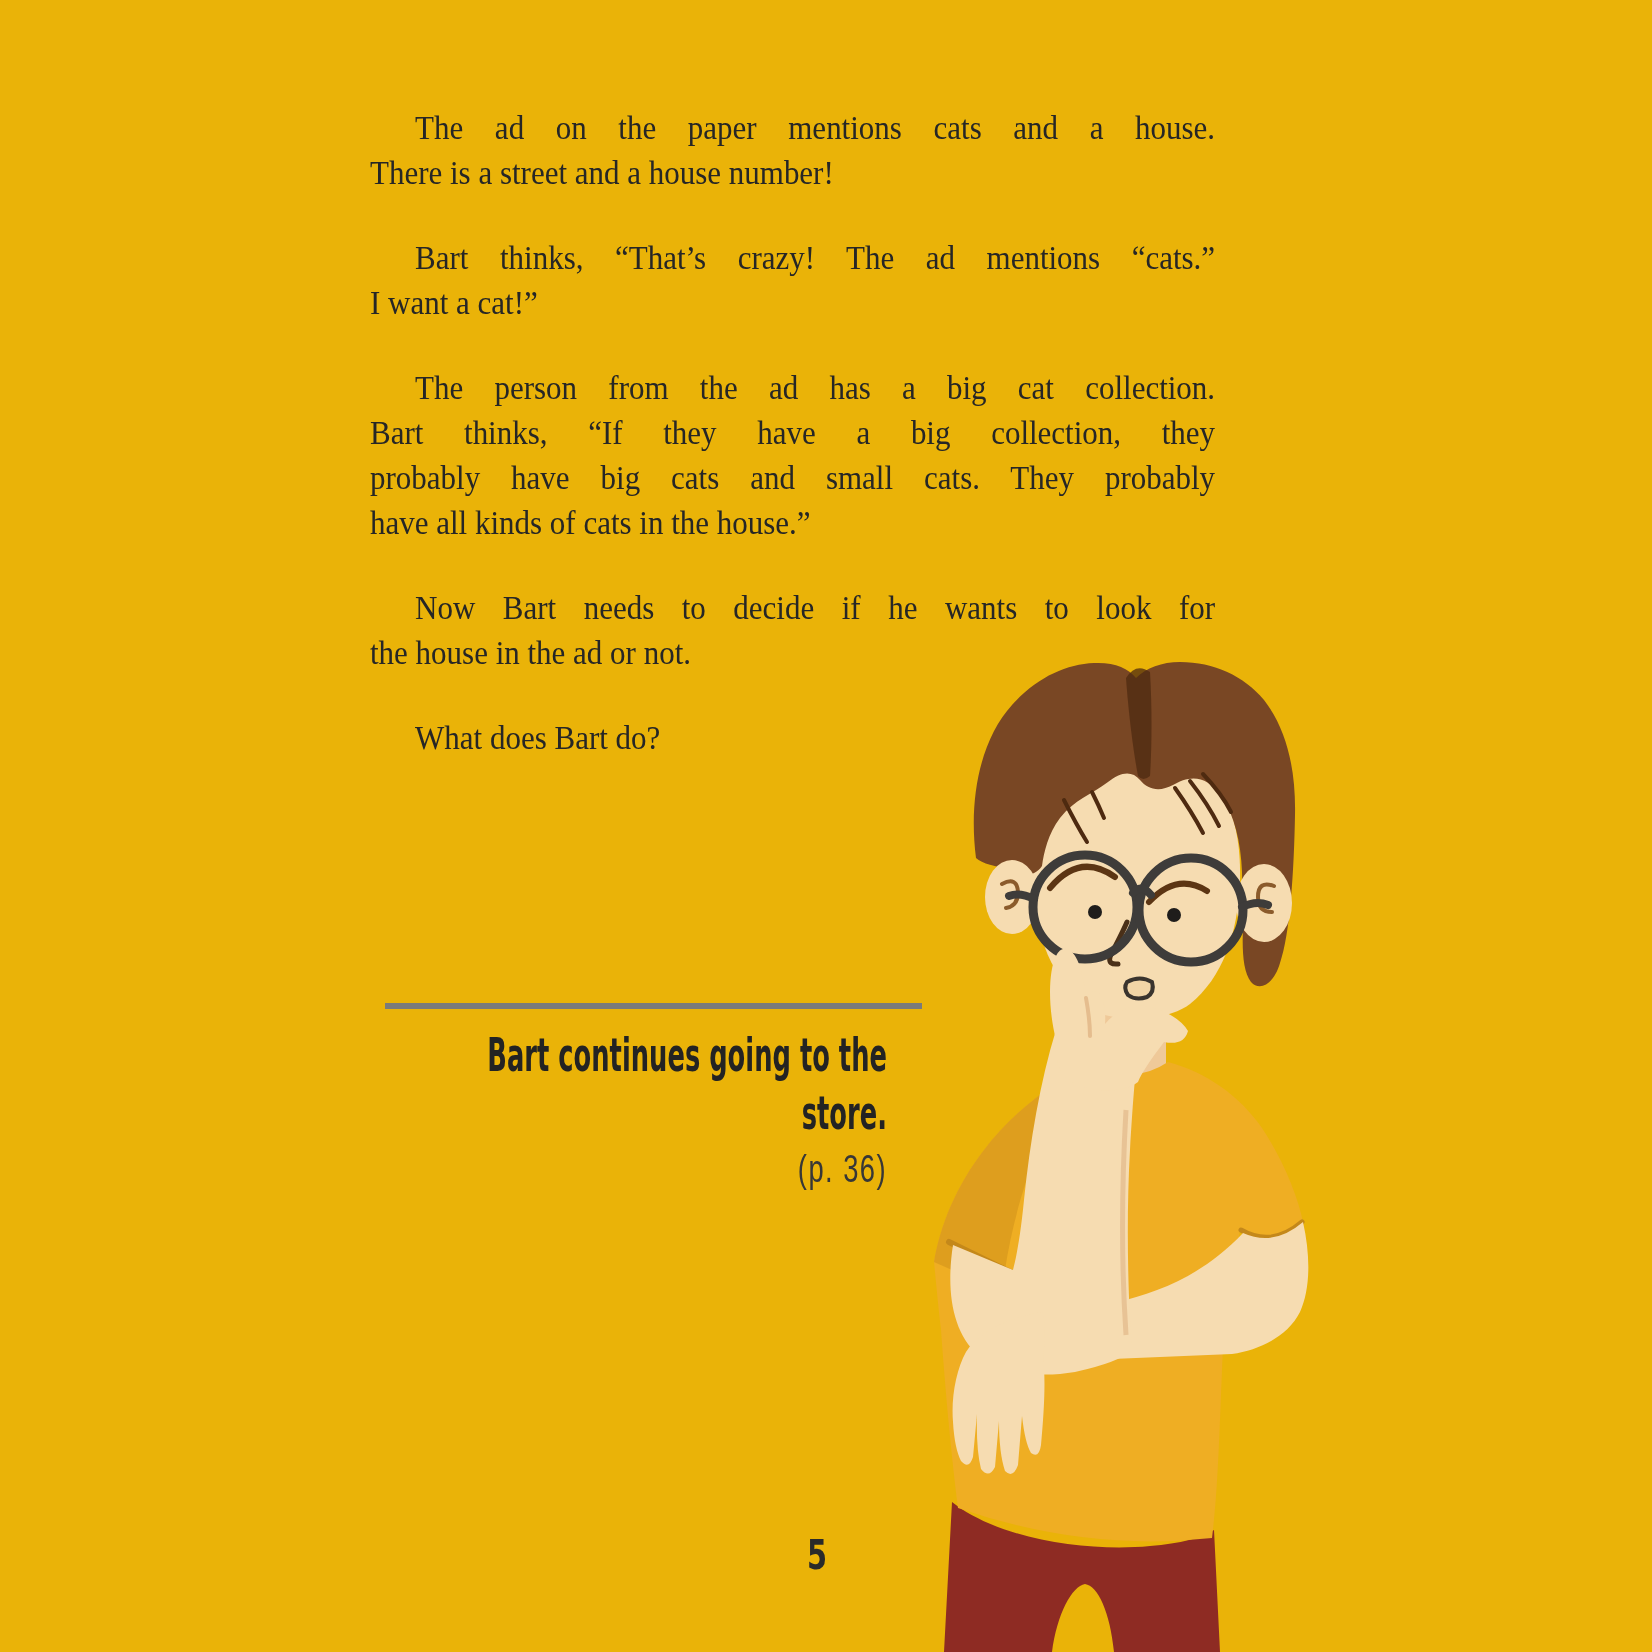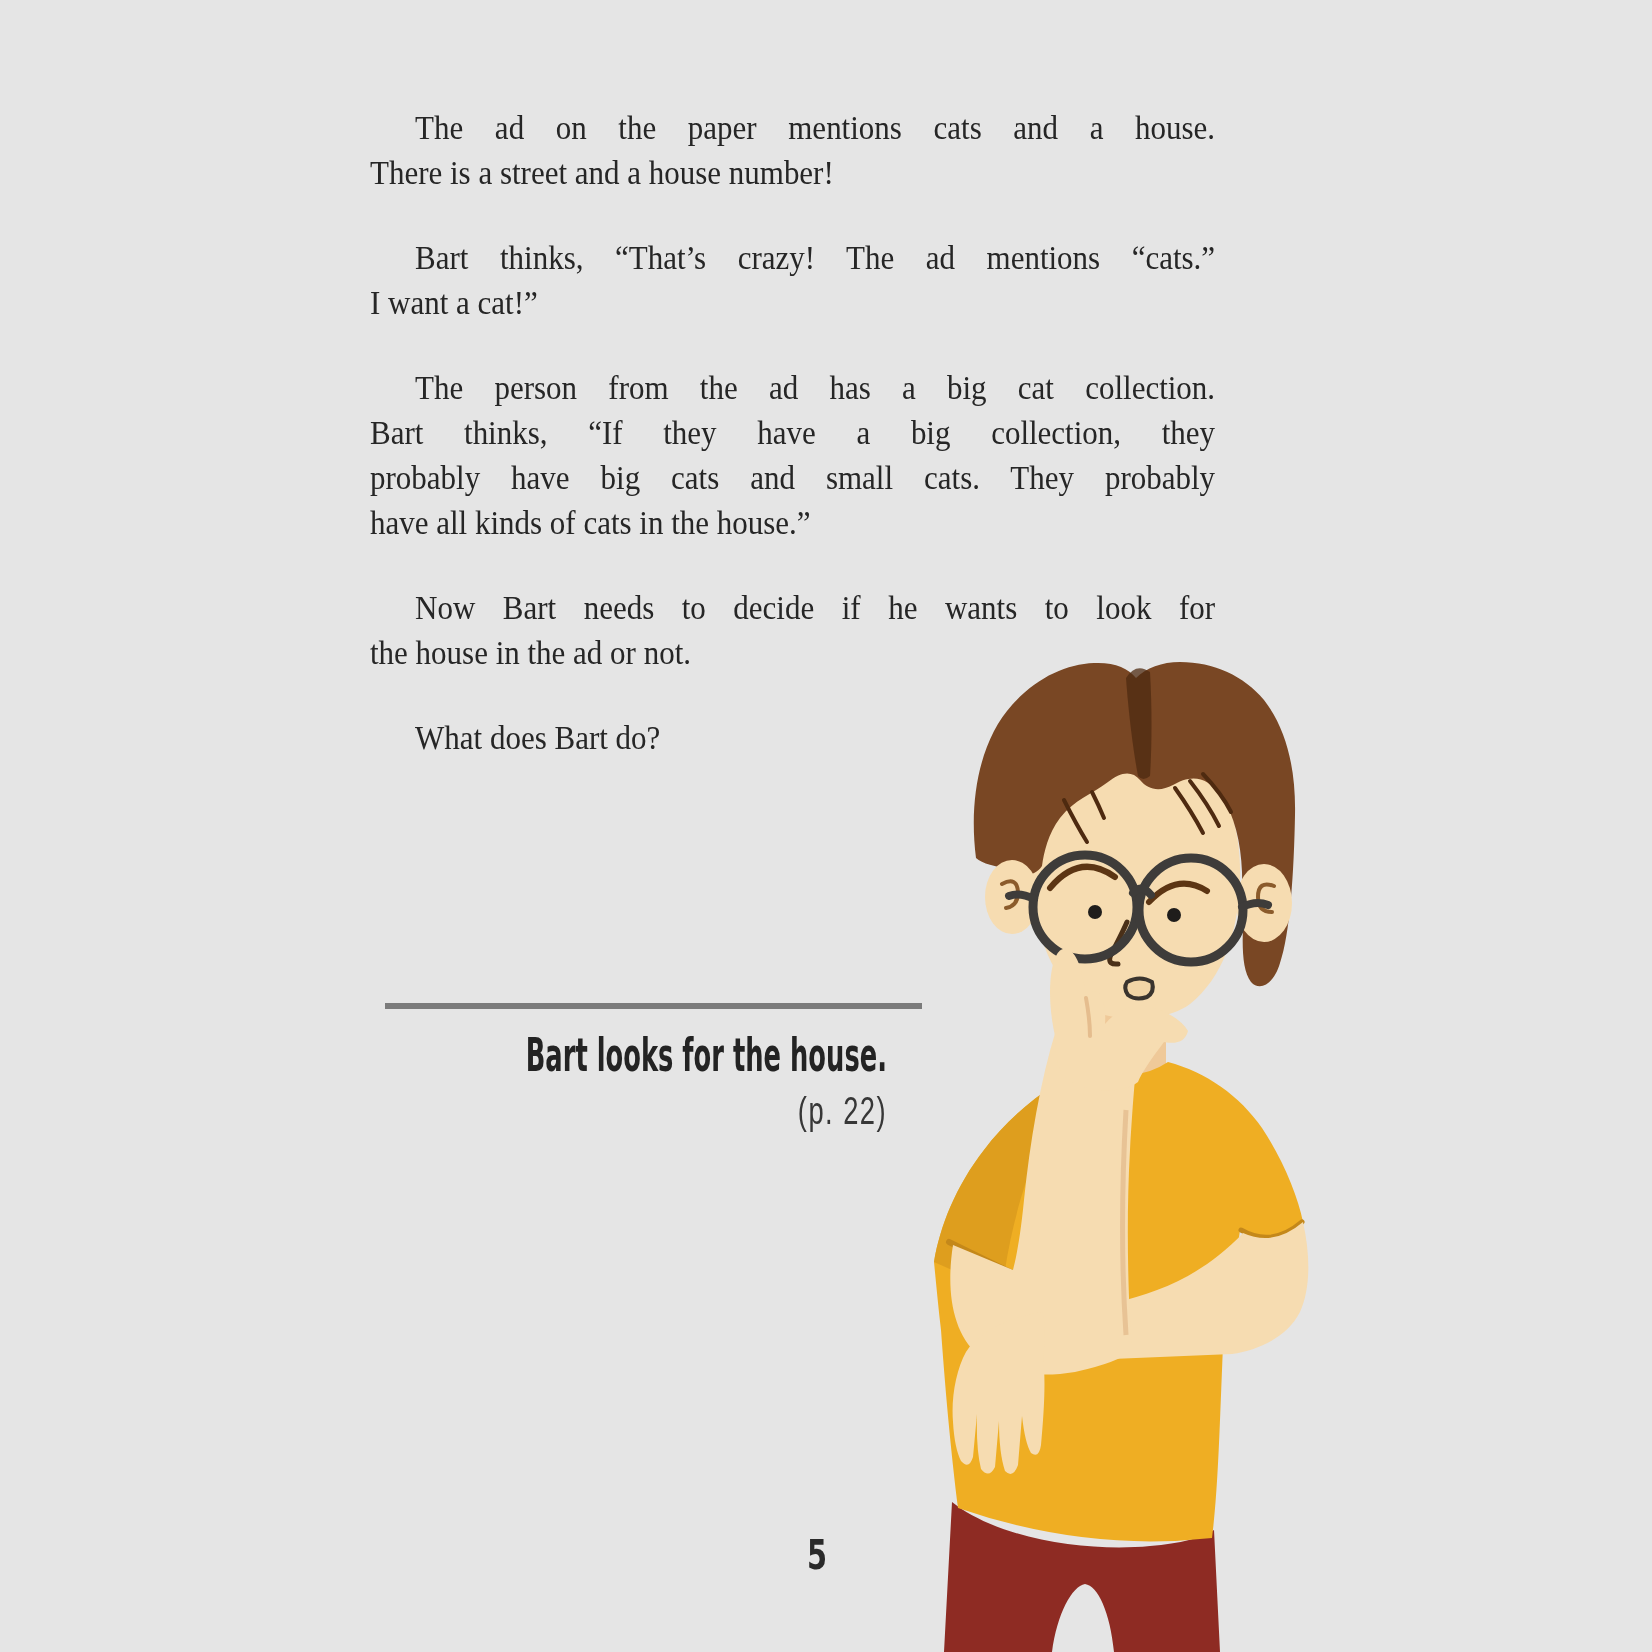--- a/index.html
+++ b/index.html
@@ -1,21 +1,21 @@
 <!DOCTYPE html>
 <html style="--text: #262626; --divider: #7b7b7b; --skin: #F6DCB1; --skin-shade: #EFC999; --shirt: #EFAE23; --shirt-shade: #DA9B1D; --shirt-dark: #C4881A; --hair: #794724; --hair-dark: #4E2A10; --pants: #8E2B23; --glasses: #3E3C3A; --feature: #4A3018;"><head>
 <meta charset="utf-8">
 <style>
   html,body{margin:0;padding:0;}
   body{
     width:1652px;height:1652px;position:relative;background:#ffffff;
     font-family:"Liberation Serif", serif;
     overflow:hidden;
   }
-  .page{position:absolute;inset:0;background:#e5e5e5;}
+  .page{position:absolute;inset:0;background:#eab308;}
 
   
   .text-block{
     position:absolute;left:370px;top:106px;width:900px;
     transform:scaleX(0.939);transform-origin:0 0;
     font-size:33px;line-height:45px;color:var(--text,#262626);
   }
   .para{margin:0 0 40px 0;}
   .line{text-align:justify;text-align-last:justify;white-space:normal;}
   .line.last{text-align:left;text-align-last:left;}
@@ -81,22 +81,22 @@
     </div>
     <div class="para">
       <div class="line first last">What does Bart do?</div>
     </div>
   </div>
 
   <div class="divider"></div>
 
   <div class="choices">
     <div class="choice">
-      <div class="choice-label">Bart looks for the house.</div>
-      <div class="choice-ref">(p. 22)</div>
+      <div class="choice-label">Bart continues going to the store.</div>
+      <div class="choice-ref">(p. 36)</div>
     </div>
   </div>
 
   <div class="page-number">5</div>
 
   <svg class="illustration" viewBox="0 0 1652 1652" xmlns="http://www.w3.org/2000/svg">
 
     <path d="M 1092,985 L 1092,1092 Q 1134,1124 1166,1090 L 1166,985 Z" style="fill:var(--skin-shade,#EFC999)"></path>
 
     <path d="M 952,1502 C 1000,1540 1090,1552 1150,1546 Q 1196,1542 1214,1530

